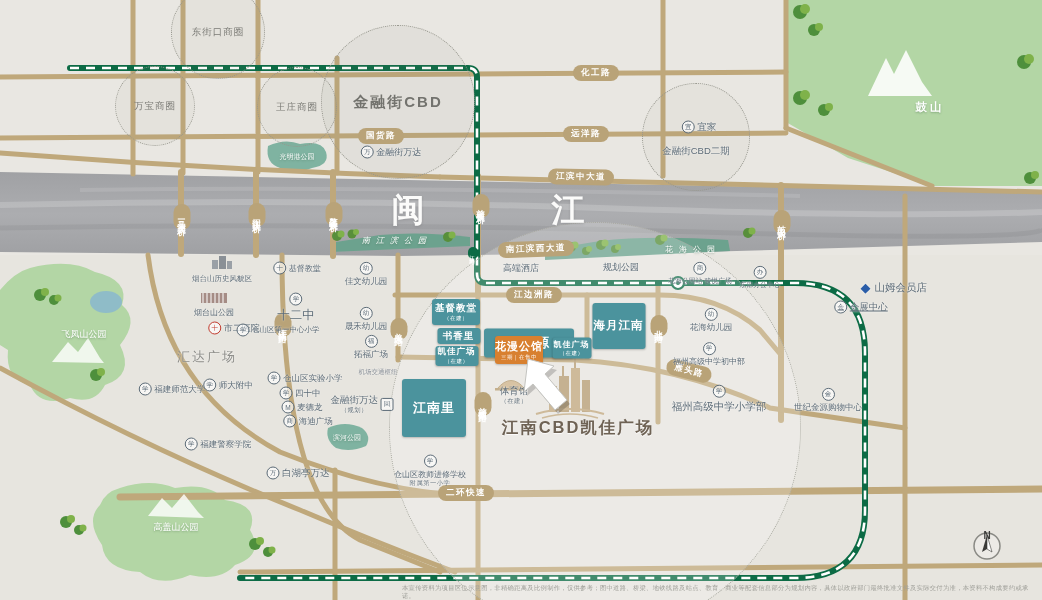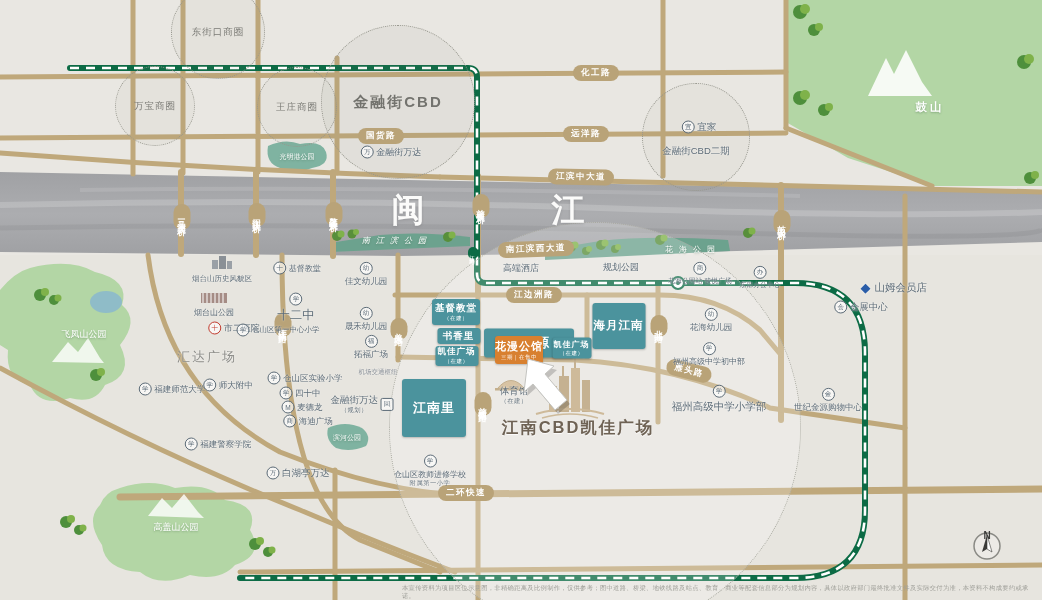--- a/index.html
+++ b/index.html
@@ -366,21 +366,21 @@
         <span class="txtcol">
           <span>东部办公中心</span>
         </span>
       </div>
       <div class="poi" style="left: 893px; top: 287px; position: absolute; font-size: 10.5px;">
         <span class="ico sams">◆</span>
         <span class="txtcol">
           <span>山姆会员店</span>
         </span>
       </div>
-      <div class="poi" style="left: 861px; top: 307px; position: absolute; font-size: 9.5px;">
+      <div class="poi" style="left: 861px; top: 307px; position: absolute; font-size: 9.5px; text-decoration: underline;">
         <span class="ico">会</span>
         <span class="txtcol">
           <span>会展中心</span>
         </span>
       </div>
       <div class="poi" style="left: 222px; top: 279px; position: absolute; font-size: 7.5px;">
         <span class="txtcol">
           <span>烟台山历史风貌区</span>
         </span>
       </div>

